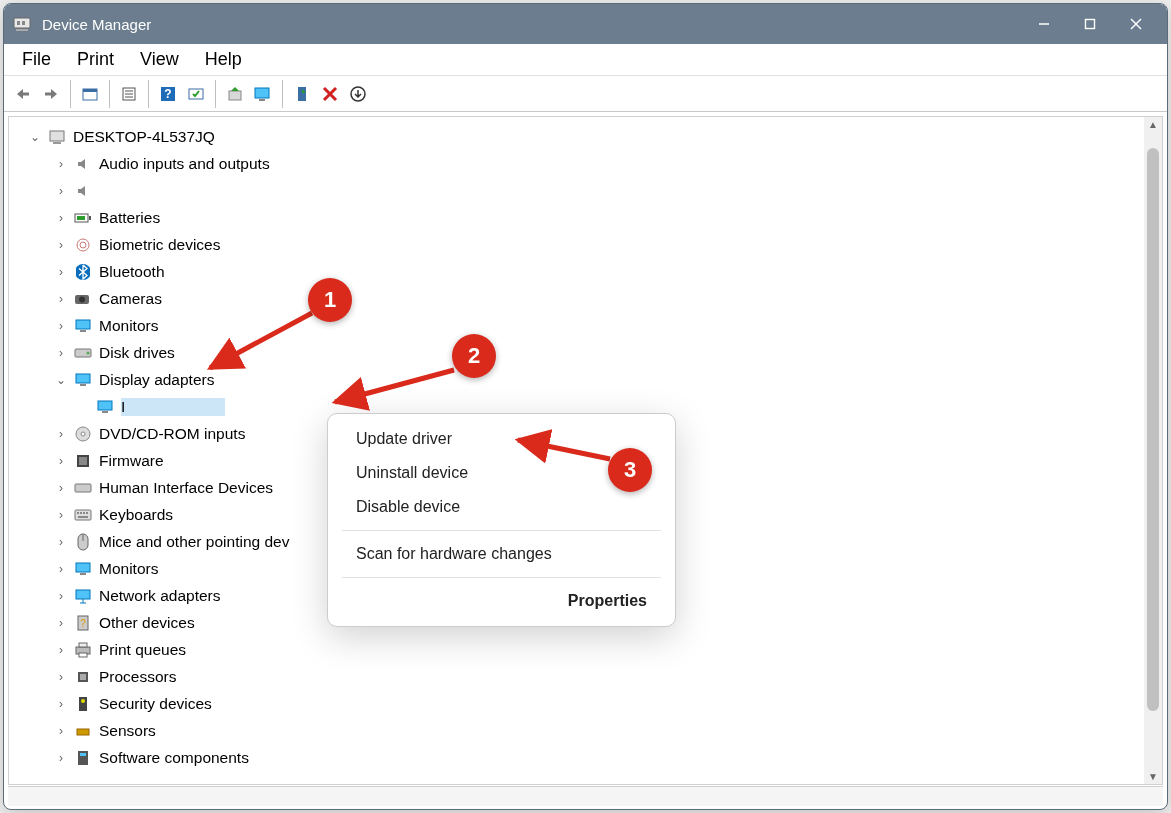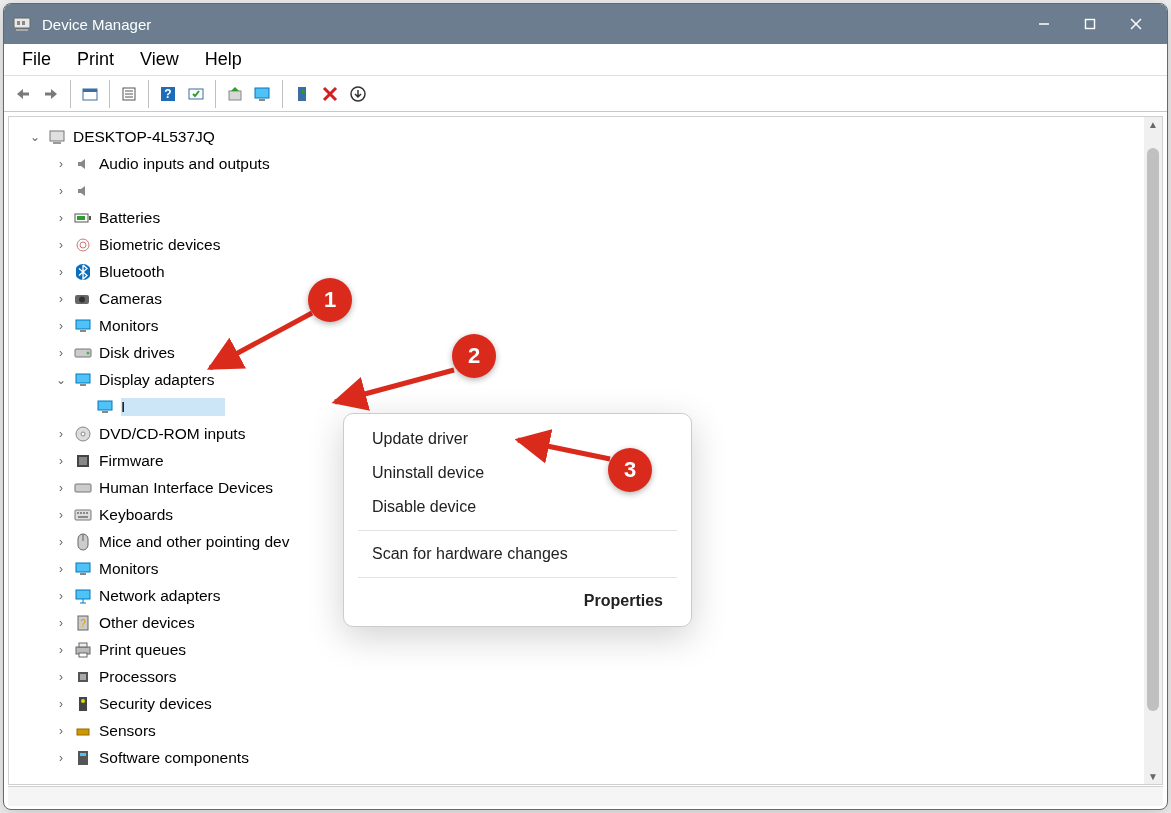--- a/index.html
+++ b/index.html
@@ -118,21 +118,20 @@
   .context-menu {
     position: absolute;
     left: 327px; top: 413px;
     width: 349px;
     background: #fff;
     border: 1px solid #ccc;
     border-radius: 10px;
     box-shadow: 0 10px 36px rgba(0,0,0,0.18);
     padding: 8px 0;
     font-size: 16px;
-    margin-left: 16px;
   }
   .ctx-item {
     padding: 8px 28px;
     color: #222;
   }
   .ctx-item.bold { font-weight: 700; text-align: right; }
   .ctx-sep { height:1px; background:#e2e2e2; margin: 6px 14px; }
 
   .annot-badge {
     position:absolute;

